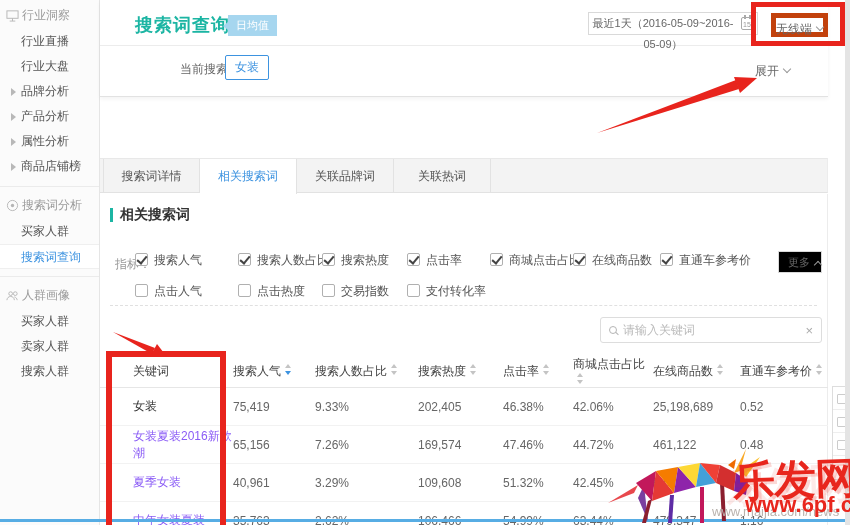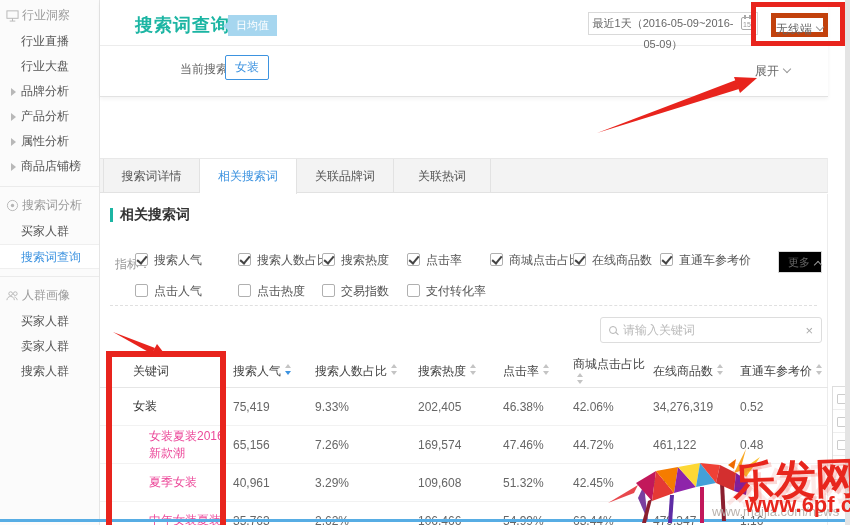--- a/index.html
+++ b/index.html
@@ -81,21 +81,21 @@
   .search-box input { border:none; outline:none; flex:1; font-size:12px; color:#666; background:transparent; }
   .search-box input::placeholder { color:#bbb; }
   .clear-x { color:#aaa; font-size:13px; cursor:pointer; flex:none; }
 
   .table { position:absolute; left:0; top:161px; width:728px; }
   .t-row { display:grid; grid-template-columns:100px 82px 103px 85px 70px 80px 87px 88px;
            padding-left:33px; align-items:center; }
   .t-head { height:33px; border-bottom:1px solid #e6e6e6; font-size:12px; color:#444; }
   .t-body .t-row { height:38px; font-size:12px; color:#666; border-bottom:1px solid #f2f2f2; }
   .kw { color:#333; }
-  .kw.link { color:#ec4899; cursor:pointer;margin-left:16px; }
+  .kw.link { color:#8b5cf6; cursor:pointer; }
   .sort { display:inline-block; width:7px; height:11px; position:relative; margin-left:4px; }
   .sort i { position:absolute; left:0; width:0; height:0; border-left:3.5px solid transparent; border-right:3.5px solid transparent; }
   .sort .up { top:0; border-bottom:4.5px solid #c4c4c4; }
   .sort .dn { bottom:0; border-top:4.5px solid #c4c4c4; }
   .sort.desc .dn { border-top-color:#3d93e0; }
 
   
   .scroll-strip { position:absolute; right:0; top:0; width:5px; height:525px; background:#e4e4e4; }
   .edge-widget { position:absolute; left:832px; top:386px; width:17px; height:94px; background:#fff;
                  border:1px solid #ddd; }
@@ -224,21 +224,21 @@
         <span><span>直通车参考价</span><span class="sort"><i class="up"></i><i class="dn"></i></span></span>
       </div>
       <div class="t-body">
         <div class="t-row">
           <span class="kw">女装</span>
           <span>75,419</span>
           <span>9.33%</span>
           <span>202,405</span>
           <span>46.38%</span>
           <span>42.06%</span>
-          <span>34,276,319</span>
+          <span>25,198,689</span>
           <span>0.52</span>
         </div>
         <div class="t-row">
           <span class="kw link">女装夏装2016新款潮</span>
           <span>65,156</span>
           <span>7.26%</span>
           <span>169,574</span>
           <span>47.46%</span>
           <span>44.72%</span>
           <span>461,122</span>

